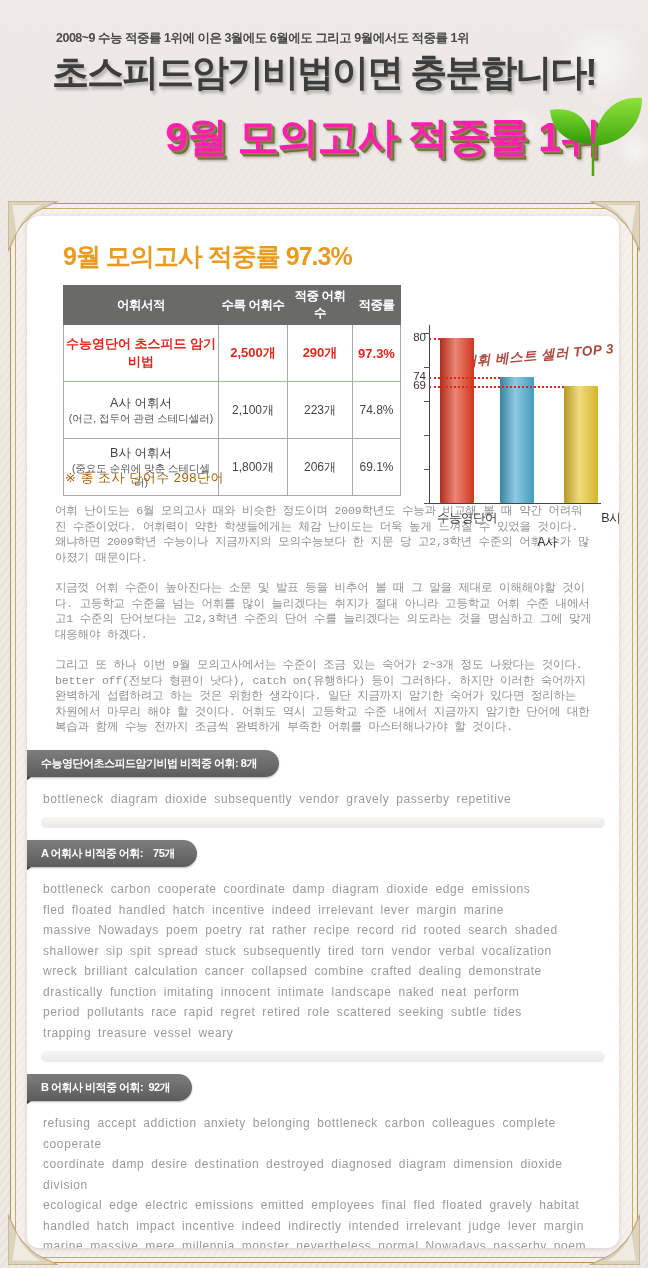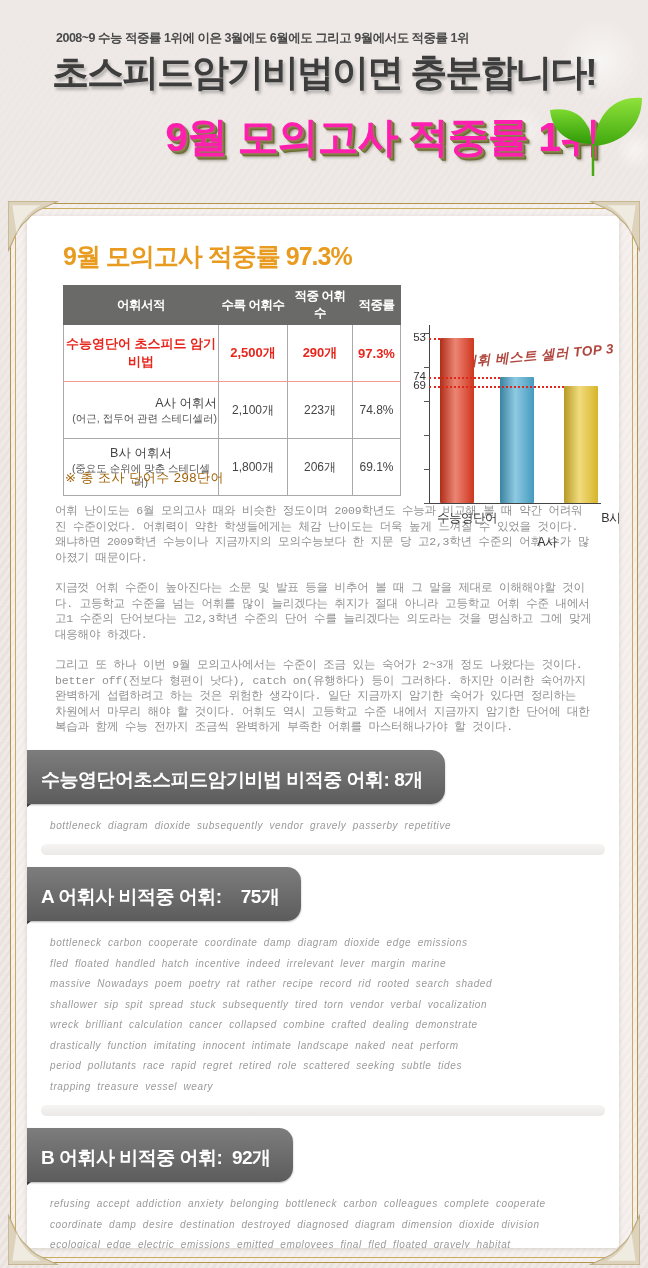--- a/index.html
+++ b/index.html
@@ -29,21 +29,21 @@
   .card{position:absolute;left:10px;top:203px;width:626px;height:1058px;
     background:repeating-linear-gradient(125deg,#f2edea 0 3px,#f6f1ee 3px 6px);
     border:1px solid #b2954a;}
   .card::before{content:"";position:absolute;inset:4px;border:1px solid #c9ad5c;pointer-events:none;z-index:3;}
   .corner{position:absolute;width:52px;height:52px;z-index:4;}
   .corner.tl{left:-3px;top:-3px;}
   .corner.tr{right:-3px;top:-3px;transform:scaleX(-1);}
   .corner.bl{left:-3px;bottom:-3px;transform:scaleY(-1);}
   .corner.br{right:-3px;bottom:-3px;transform:scale(-1,-1);}
   .panel{position:absolute;left:16px;top:12px;width:592px;height:1032px;background:#fff;
-    border-radius:4px;box-shadow:0 1px 4px rgba(120,110,90,.25);overflow:hidden;}
+    border-radius:12px;box-shadow:0 1px 4px rgba(120,110,90,.25);overflow:hidden;}
   
   .report-title{margin:24px 0 0 36px;font-size:25px;font-weight:800;letter-spacing:-1px;color:#e89b1e;}
   .report-top{position:relative;height:218px;margin-top:8px;}
   .vtable{position:absolute;left:36px;top:4px;border-collapse:collapse;width:338px;font-size:12px;}
   .vtable th{background:#6a6a69;color:#fff;font-weight:bold;font-size:12.5px;height:36px;
     border:1px solid #6a6a69;letter-spacing:-0.5px;}
   .vtable td{border:1px solid #a9a9a9;text-align:center;height:54px;background:#fff;color:#444;}
   .vtable tr.hl td{color:#e8251b;font-weight:800;font-size:13px;border-top:1px solid #ef9a93;border-bottom:1px solid #ef9a93;}
   .cell-sub{display:block;font-size:10.5px;color:#555;margin-top:0;}
   .tnote{position:absolute;left:38px;top:188px;font-size:13px;color:#a16207;letter-spacing:0.5px;}
@@ -56,28 +56,28 @@
   .dotline{position:absolute;height:0;border-top:2px dotted #e0251a;}
   .ylab{position:absolute;width:15px;text-align:right;font-size:11.5px;color:#333;left:-2px;}
   .xlab{position:absolute;top:189px;width:80px;text-align:right;font-size:12.5px;color:#333;letter-spacing:-0.5px;}
   .annot{position:absolute;left:44px;top:26px;font-size:13.5px;font-weight:bold;font-style:italic;
     color:#b0473e;transform:rotate(-5deg);letter-spacing:0.5px;white-space:nowrap;}
   
   .article{margin:4px 26px 0 28px;}
   .article p{margin:0 0 15px 0;font-size:11.5px;line-height:15.5px;color:#8f8f8f;letter-spacing:-0.2px;font-family:Liberation Mono, monospace;}
   
   .section{margin-top:6px;}
-  .banner{position:relative;display:inline-block;margin-left:-2px;height:38px;line-height:27px;
-    padding:16px 22px 0 16px;background:linear-gradient(180deg,#7d7d7d,#5c5c5c);
-    border-radius:3px 14px 14px 3px;color:#fff;font-size:19px;font-weight:bold;letter-spacing:-0.5px;
+  .banner{position:relative;display:inline-block;margin-left:-2px;height:27px;line-height:27px;
+    padding:0 22px 0 16px;background:linear-gradient(180deg,#7d7d7d,#5c5c5c);
+    border-radius:3px 14px 14px 3px;color:#fff;font-size:11px;font-weight:bold;letter-spacing:-0.5px;
     box-shadow:0 1px 2px rgba(0,0,0,.3);white-space:pre;}
   .banner::after{content:"";position:absolute;left:0;bottom:-5px;border-style:solid;
     border-width:5px 6px 0 0;border-color:#3c3c3c transparent transparent transparent;}
-  .words{margin:12px 26px 8px 23px;font-size:10px;line-height:20.5px;color:#9a9a9a;
-    letter-spacing:0.6px;white-space:pre-line;word-spacing:3px;font-style:italic;}
+  .words{margin:12px 26px 8px 16px;font-size:12px;line-height:20.5px;color:#9a9a9a;
+    letter-spacing:0.6px;white-space:pre-line;word-spacing:3px;}
   .divider{height:11px;margin:6px 14px 12px 14px;border-radius:6px;
     background:linear-gradient(180deg,#f8f6f4,#ecea e8);
     background:linear-gradient(180deg,#f7f5f3,#ebe9e7);}
 </style>
 </head>
 <body>
 
 <div class="header">
   <div class="tagline">2008~9 수능 적중률 1위에 이은  3월에도 6월에도 그리고 9월에서도 적중률 1위</div>
   <div class="main-title">초스피드암기비법이면 충분합니다!</div>
@@ -132,21 +132,21 @@
           <th style="width:62px">적중 어휘수</th>
           <th>적중률</th>
         </tr>
         <tr class="hl">
           <td>수능영단어 초스피드 암기비법</td>
           <td>2,500개</td>
           <td>290개</td>
           <td>97.3%</td>
         </tr>
         <tr>
-          <td style="font-size:12.5px;text-align:right;">
+          <td style="font-size:12.5px;">
             <span>A사 어휘서</span>
             <span class="cell-sub">(어근, 접두어 관련 스테디셀러)</span>
           </td>
           <td>2,100개</td>
           <td>223개</td>
           <td>74.8%</td>
         </tr>
         <tr>
           <td style="font-size:12.5px;">
             <span>B사 어휘서</span>
@@ -165,21 +165,21 @@
         <div class="axis-x"></div>
         <div class="annot">*어휘 베스트 셀러 TOP 3</div>
       <div class="tick" style="top: 182px;"></div>
           <div class="tick" style="top: 148px;"></div>
           <div class="tick" style="top: 114px;"></div>
           <div class="tick" style="top: 80px;"></div>
           <div class="tick" style="top: 46px;"></div>
           <div class="tick" style="top: 12px;"></div>
           <div class="dotline" style="top: 17px; left: 16px; width: 15px;"></div>
           <div class="bar" style="left: 27px; top: 17px; width: 34px; height: 165px; background: linear-gradient(90deg, rgba(0, 0, 0, 0.22), rgba(255, 255, 255, 0.38) 45%, rgba(0, 0, 0, 0.08)), rgb(224, 58, 31);"></div>
-          <div class="ylab" style="top: 10px;">53</div>
+          <div class="ylab" style="top: 10px;">80</div>
           <div class="xlab" style="left: 4px;">수능영단어</div>
           <div class="dotline" style="top: 56px; left: 16px; width: 75px;"></div>
           <div class="bar" style="left: 87px; top: 56px; width: 34px; height: 126px; background: linear-gradient(90deg, rgba(0, 0, 0, 0.22), rgba(255, 255, 255, 0.38) 45%, rgba(0, 0, 0, 0.08)), rgb(74, 168, 207);"></div>
           <div class="ylab" style="top: 49px;">74</div>
           <div class="xlab" style="left: 64px; margin-top: 24px;">A사</div>
           <div class="dotline" style="top: 65px; left: 16px; width: 139px;"></div>
           <div class="bar" style="left: 151px; top: 65px; width: 34px; height: 117px; background: linear-gradient(90deg, rgba(0, 0, 0, 0.22), rgba(255, 255, 255, 0.38) 45%, rgba(0, 0, 0, 0.08)), rgb(233, 197, 46);"></div>
           <div class="ylab" style="top: 58px;">69</div>
           <div class="xlab" style="left: 128px;">B사</div>
         </div>

